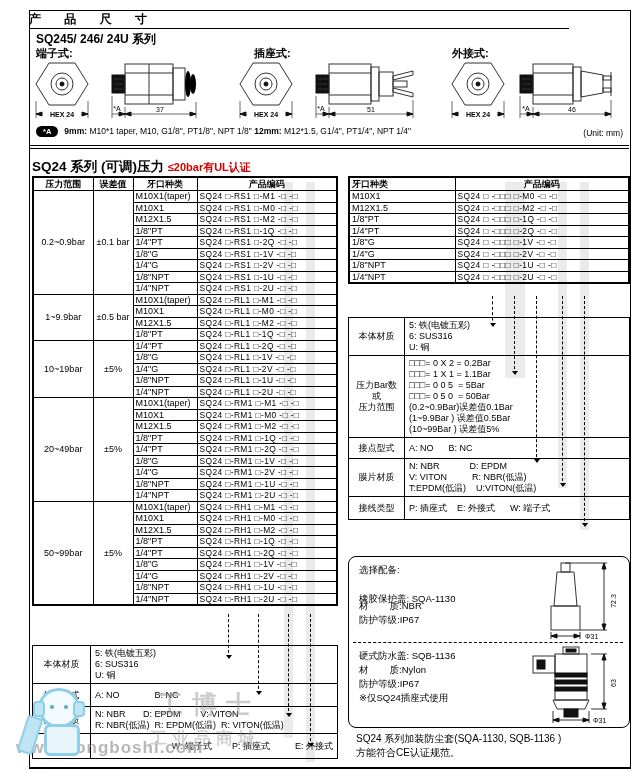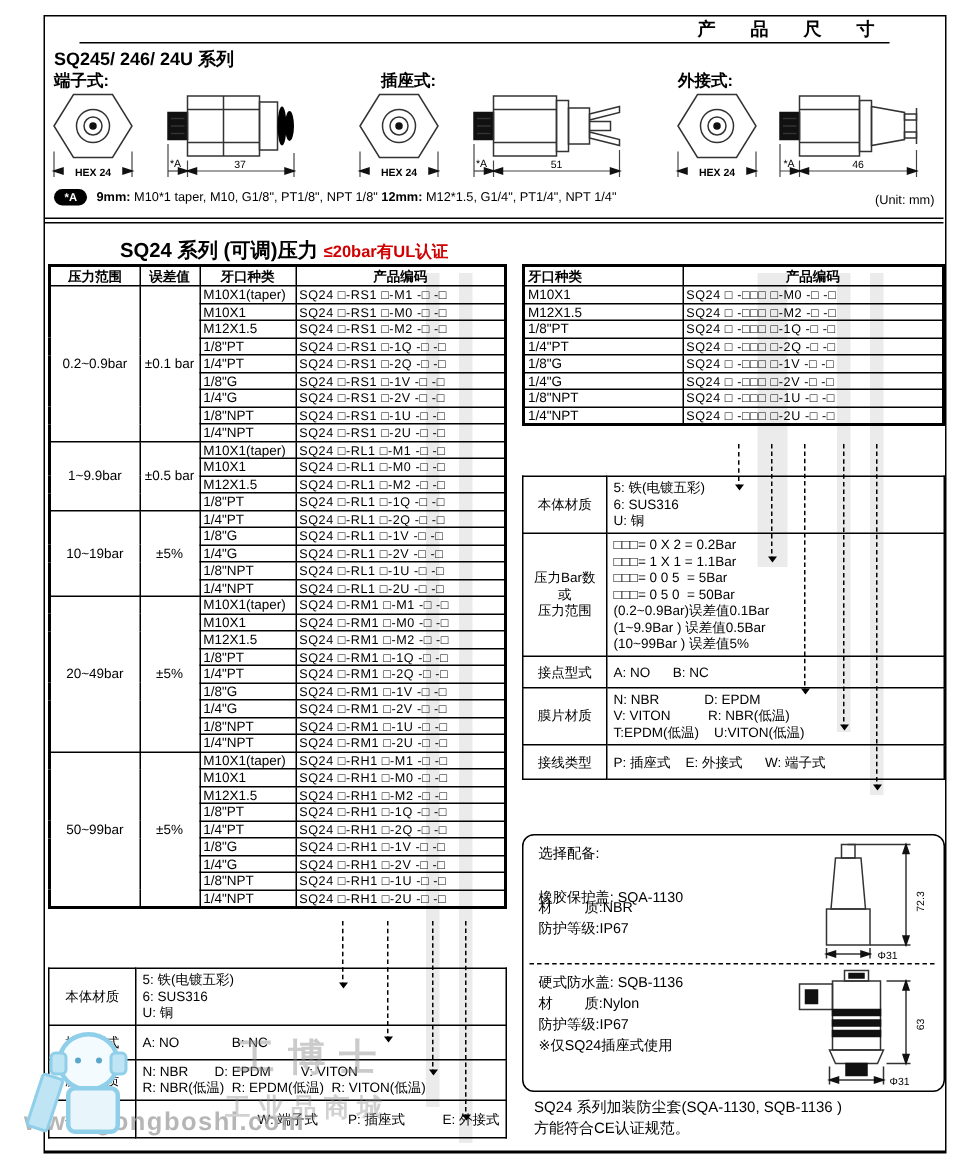--- a/index.html
+++ b/index.html
@@ -3,21 +3,21 @@
 <meta charset="utf-8">
 <style>
   html,body{margin:0;padding:0;background:#fff;}
   #page{position:relative;width:639px;height:772px;background:#fff;overflow:hidden;
         font-family:"Liberation Sans","DejaVu Sans",sans-serif;color:#000;}
   .abs{position:absolute;}
 
   
   #frame{left:29px;top:10px;width:600px;height:756px;border:1px solid #000;border-bottom:2px solid #000;}
   #titleband{left:29px;top:10px;width:540px;height:18px;border-bottom:1px solid #000;
-             text-align:right;font-size:12px;font-weight:bold;letter-spacing:10px;line-height:18px;margin-left:24px;}
+             text-align:left;font-size:12px;font-weight:bold;letter-spacing:10px;line-height:18px;}
 
   
   #dimsec{left:30px;top:29px;width:599px;height:116px;border-bottom:4px double #000;}
   .dim-series{left:6px;top:2px;font-size:12px;font-weight:bold;}
   .dim-label{font-size:11px;font-weight:bold;}
   .dim-note{left:6px;top:97px;font-size:8.5px;white-space:nowrap;}
   .badge{display:inline-block;background:#000;color:#fff;border-radius:8px;font-size:7.5px;
          font-weight:bold;padding:1px 7px;margin-right:6px;vertical-align:middle;}
   .unitnote{right:6px;top:99px;font-size:8.5px;}
   .dim-draw line,.dim-draw polygon.ol,.dim-draw rect.ol,.dim-draw circle{stroke:#333;fill:none;stroke-width:1;}
@@ -199,21 +199,21 @@
       <text x="78" y="53" text-anchor="middle" font-size="6">*A</text>
       <text x="124" y="54" text-anchor="middle">46</text>
     </svg>
 
     <div class="abs dim-note">
       <span class="badge">*A</span><b>9mm:</b><span> M10*1 taper, M10, G1/8", PT1/8", NPT 1/8"   </span><b>12mm:</b><span> M12*1.5, G1/4", PT1/4", NPT 1/4"</span>
     </div>
     <div class="abs unitnote">(Unit: mm)</div>
   </div>
 
-  <div class="abs sec-title" style="left:32px;top:158px;margin-left:48px;">
+  <div class="abs sec-title" style="left:32px;top:158px;">
     <span>SQ24 系列 (可调)压力 </span><span class="red">≤20bar有UL认证</span>
   </div>
 
   <table class="main abs" style="left:32px;top:176px;width:306px;">
     <colgroup>
         <col style="width:60px">
         <col style="width:40px">
         <col style="width:64px">
         <col>
       </colgroup>

